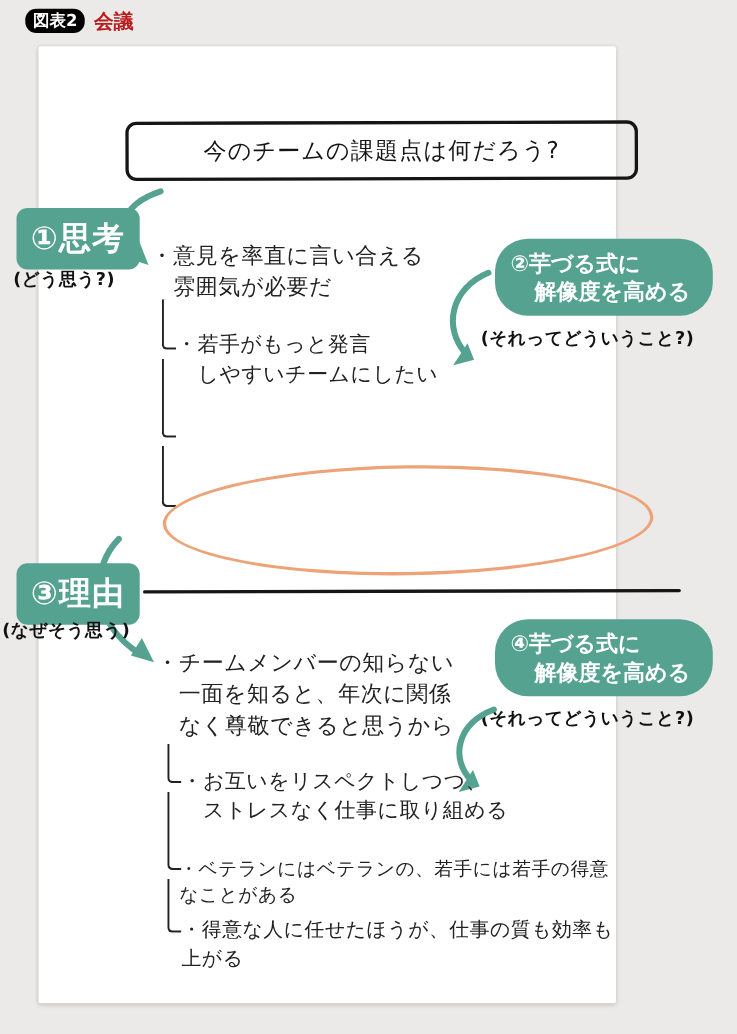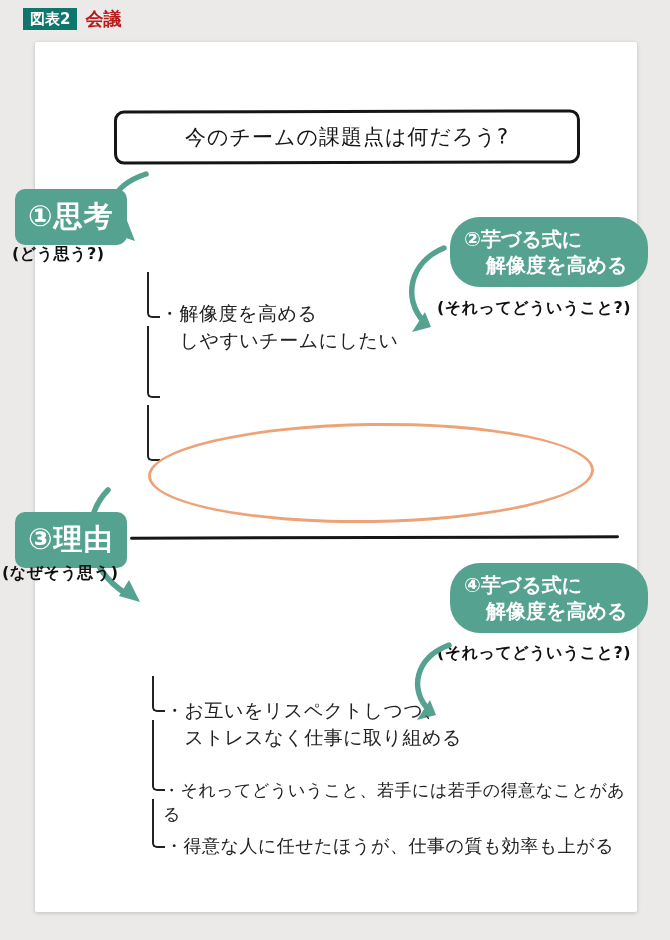--- a/index.html
+++ b/index.html
@@ -15,26 +15,26 @@
     background:var(--bg);
     font-family:"DejaVu Sans","Liberation Sans",sans-serif;
     color:var(--ink);
     position:relative;
     overflow:hidden;
   }
   .stage{position:absolute;inset:0;}
 
   
   .fig-header{position:absolute;left:23px;top:7px;display:flex;align-items:center;gap:8px;}
-  .fig-chip{background:#0f766e;color:#fff;font-weight:bold;font-size:15px;padding:2px 7px;line-height:1.2;}
+  .fig-chip{background:#000000;color:#fff;font-weight:bold;font-size:15px;padding:2px 7px;line-height:1.2;border-radius:10px;}
   .fig-title{font-weight:bold;font-size:18px;color:#b91c1c;}
 
   
   .card{
-    position:absolute;left:35px;top:42px;width:602px;height:870px;
+    position:absolute;left:35px;top:42px;width:525px;height:870px;
     background:var(--card);border-radius:2px;
     box-shadow:0 1px 4px rgba(0,0,0,.18);
   }
 
   
   .question-box{
     position:absolute;left:79px;top:68px;width:466px;height:54px;
     border:3px solid #151515;border-radius:10px;
     display:flex;align-items:center;justify-content:center;
     font-size:21px;letter-spacing:1px;color:#151515;
@@ -111,23 +111,25 @@
     </div>
     <div class="caption" style="left:402px;top:256px;">(それってどういうこと?)</div>
 
     <div class="arrow" style="left:363px;top:200px;">
       <svg width="55" height="95" viewBox="0 0 55 95">
         <path d="M46,6 C12,20 4,56 26,80" fill="none" stroke="currentColor" stroke-width="5.5" stroke-linecap="round"></path>
         <polygon points="14,90 33,85 27,70" fill="currentColor"></polygon>
       </svg>
     </div>
 
+    <div class="bullet fs20" style="left:102px;top:176px;">・意見を率直に言い合える
+　雰囲気が必要だ</div>
 
     <div class="lbracket" style="left:112px;top:230px;height:46px;"></div>
-    <div class="bullet fs19" style="left:125px;top:258px;">・解像度を高める
+    <div class="bullet fs19" style="left:125px;top:258px;">・若手がもっと発言
 　しやすいチームにしたい</div>
 
     <div class="lbracket" style="left:112px;top:284px;height:72px;"></div>
 
     <div class="lbracket" style="left:112px;top:363px;height:56px;"></div>
 
     <div class="highlight-ellipse"></div>
 
     <div class="divider"></div>
 
@@ -147,25 +149,28 @@
     </div>
     <div class="caption" style="left:402px;top:601px;">(それってどういうこと?)</div>
 
     <div class="arrow" style="left:368px;top:598px;">
       <svg width="55" height="85" viewBox="0 0 55 85">
         <path d="M46,5 C12,18 6,50 26,70" fill="none" stroke="currentColor" stroke-width="5.5" stroke-linecap="round"></path>
         <polygon points="14,80 33,75 27,60" fill="currentColor"></polygon>
       </svg>
     </div>
 
+    <div class="bullet fs20" style="left:107px;top:546px;">・チームメンバーの知らない
+　一面を知ると、年次に関係
+　なく尊敬できると思うから</div>
 
     <div class="lbracket" style="left:117px;top:634px;height:36px;"></div>
     <div class="bullet fs19" style="left:130px;top:655px;">・お互いをリスペクトしつつ、
 　ストレスなく仕事に取り組める</div>
 
     <div class="lbracket" style="left:117px;top:678px;height:71px;"></div>
-    <div class="bullet fs17" style="left:128px;top:736px;">・それってどういうこと、若手には若手の得意なことがある</div>
+    <div class="bullet fs17" style="left:128px;top:736px;">・ベテランにはベテランの、若手には若手の得意なことがある</div>
 
     <div class="lbracket" style="left:117px;top:757px;height:49px;"></div>
     <div class="bullet fs18" style="left:130px;top:791px;">・得意な人に任せたほうが、仕事の質も効率も上がる</div>
 
   </div>
 </div>
 
 </body></html>

